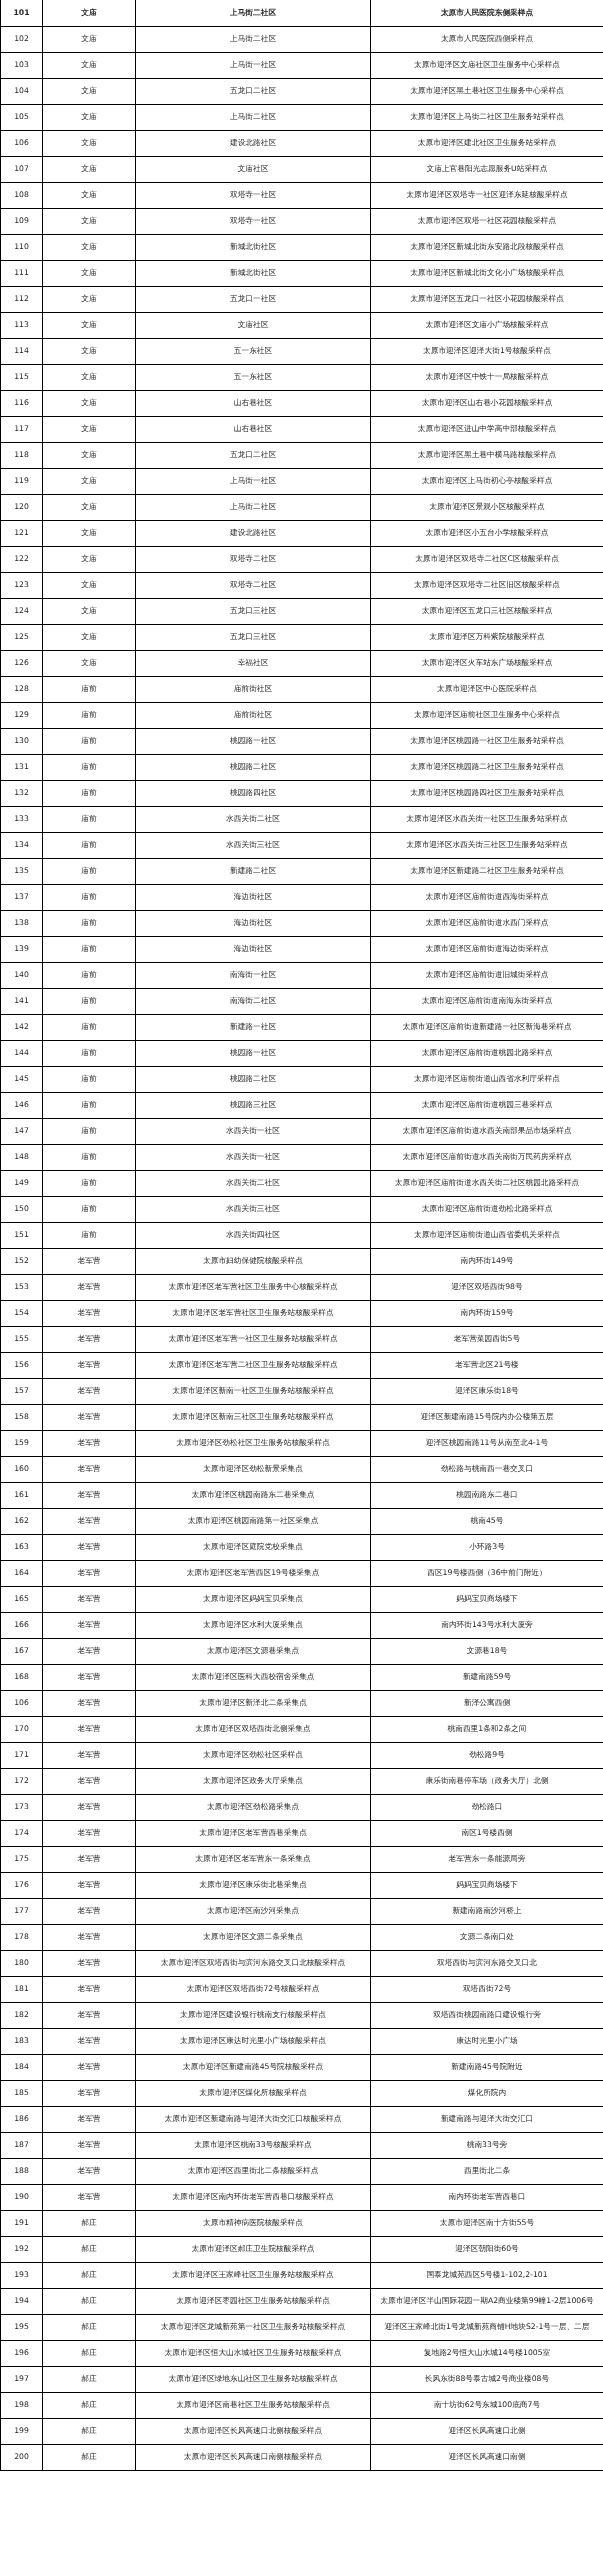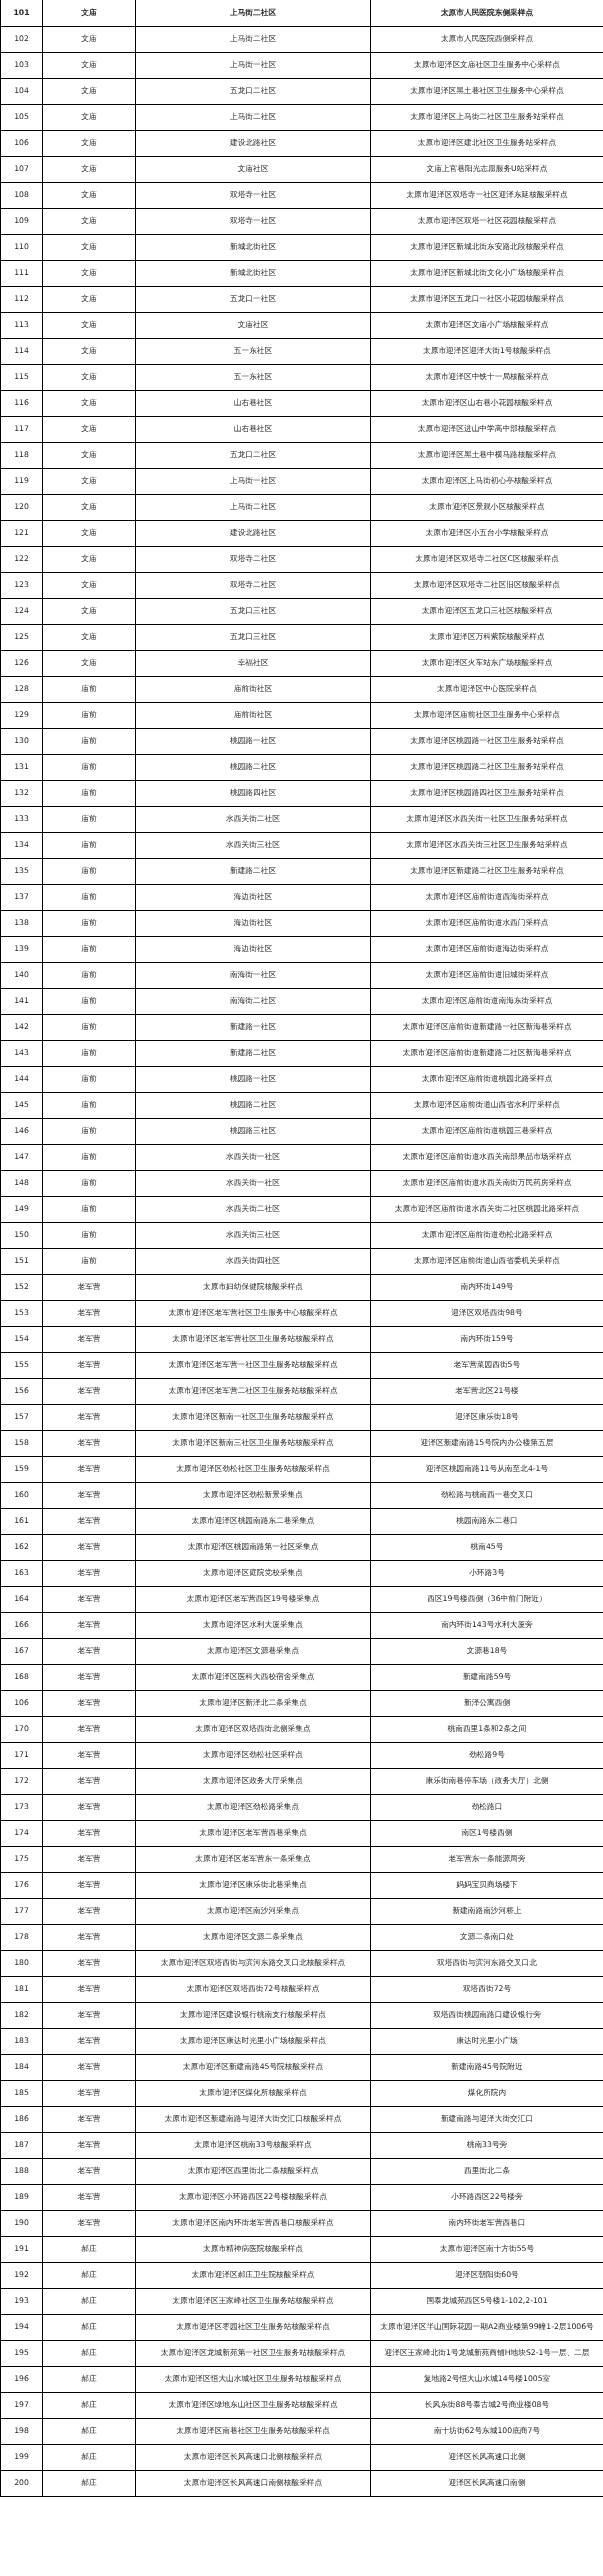--- a/index.html
+++ b/index.html
@@ -284,26 +284,20 @@
     <td class="col-name">南海街二社区</td>
     <td class="col-loc">太原市迎泽区庙前街道南海东街采样点</td>
   </tr>
       <tr>
     <td class="col-no">142</td>
     <td class="col-street">庙前</td>
     <td class="col-name">新建路一社区</td>
     <td class="col-loc">太原市迎泽区庙前街道新建路一社区新海巷采样点</td>
   </tr>
       <tr>
-    <td class="col-no">143</td>
-    <td class="col-street">庙前</td>
-    <td class="col-name">新建路二社区</td>
-    <td class="col-loc">太原市迎泽区庙前街道新建路二社区新海巷采样点</td>
-  </tr>
-      <tr>
     <td class="col-no">144</td>
     <td class="col-street">庙前</td>
     <td class="col-name">桃园路一社区</td>
     <td class="col-loc">太原市迎泽区庙前街道桃园北路采样点</td>
   </tr>
       <tr>
     <td class="col-no">145</td>
     <td class="col-street">庙前</td>
     <td class="col-name">桃园路二社区</td>
     <td class="col-loc">太原市迎泽区庙前街道山西省水利厅采样点</td>
@@ -416,20 +410,26 @@
     <td class="col-name">太原市迎泽区庭院党校采集点</td>
     <td class="col-loc">小环路3号</td>
   </tr>
       <tr>
     <td class="col-no">164</td>
     <td class="col-street">老军营</td>
     <td class="col-name">太原市迎泽区老军营西区19号楼采集点</td>
     <td class="col-loc">西区19号楼西侧（36中前门附近）</td>
   </tr>
       <tr>
+    <td class="col-no">165</td>
+    <td class="col-street">老军营</td>
+    <td class="col-name">太原市迎泽区妈妈宝贝采集点</td>
+    <td class="col-loc">妈妈宝贝商场楼下</td>
+  </tr>
+      <tr>
     <td class="col-no">166</td>
     <td class="col-street">老军营</td>
     <td class="col-name">太原市迎泽区水利大厦采集点</td>
     <td class="col-loc">南内环街143号水利大厦旁</td>
   </tr>
       <tr>
     <td class="col-no">167</td>
     <td class="col-street">老军营</td>
     <td class="col-name">太原市迎泽区文源巷采集点</td>
     <td class="col-loc">文源巷18号</td>
@@ -546,26 +546,20 @@
     <td class="col-no">187</td>
     <td class="col-street">老军营</td>
     <td class="col-name">太原市迎泽区桃南33号核酸采样点</td>
     <td class="col-loc">桃南33号旁</td>
   </tr>
       <tr>
     <td class="col-no">188</td>
     <td class="col-street">老军营</td>
     <td class="col-name">太原市迎泽区西里街北二条核酸采样点</td>
     <td class="col-loc">西里街北二条</td>
-  </tr>
-      <tr>
-    <td class="col-no">189</td>
-    <td class="col-street">老军营</td>
-    <td class="col-name">太原市迎泽区小环路西区22号楼核酸采样点</td>
-    <td class="col-loc">小环路西区22号楼旁</td>
   </tr>
       <tr>
     <td class="col-no">190</td>
     <td class="col-street">老军营</td>
     <td class="col-name">太原市迎泽区南内环街老军营西巷口核酸采样点</td>
     <td class="col-loc">南内环街老军营西巷口</td>
   </tr>
       <tr>
     <td class="col-no">191</td>
     <td class="col-street">郝庄</td>

